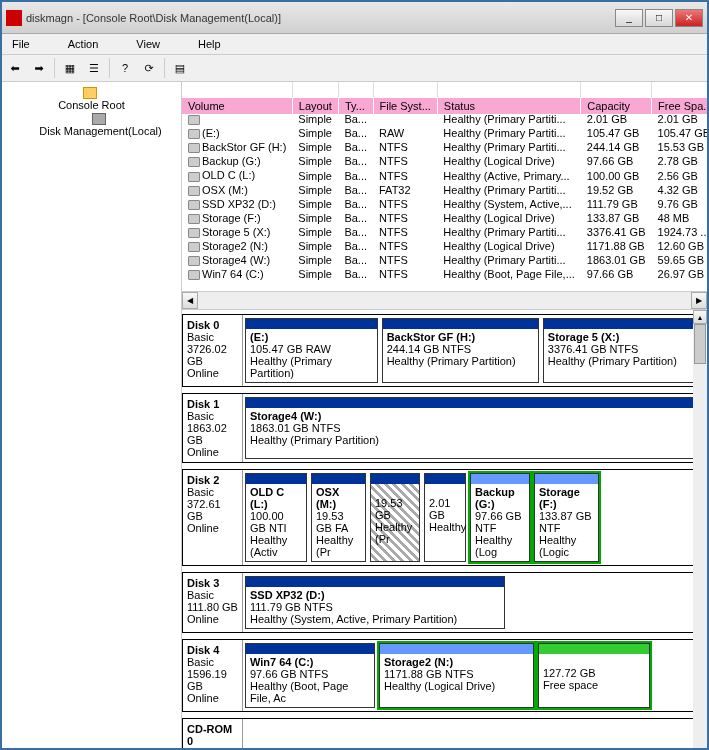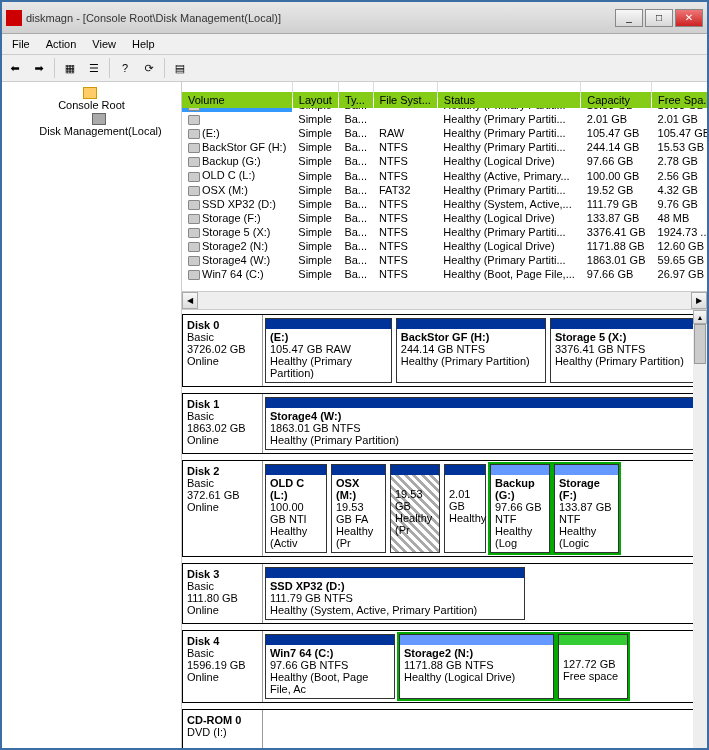--- a/index.html
+++ b/index.html
@@ -4,50 +4,50 @@
 <style>
 * { box-sizing: border-box; margin: 0; padding: 0; font-family: "Segoe UI", Tahoma, sans-serif; font-size: 11px; }
 body { background: #fff; width: 709px; height: 750px; overflow: hidden; border: 2px solid #3a6ea5; }
 .titlebar { background: linear-gradient(#e8e8e8,#d0d0d0); height: 32px; display: flex; align-items: center; padding: 0 4px; border-bottom: 1px solid #aaa; }
 .titlebar-icon { width: 16px; height: 16px; background: #c00; margin-right: 4px; }
 .titlebar-text { flex: 1; color: #333; }
 .win-btns { display: flex; gap: 2px; }
 .win-btn { width: 28px; height: 18px; background: linear-gradient(#f8f8f8,#d8d8d8); border: 1px solid #888; display: flex; align-items: center; justify-content: center; font-size: 10px; }
 .win-btn.close { background: linear-gradient(#e77,#c22); color: #fff; }
 
-.menubar { display: flex; background: #f0f0f0; border-bottom: 1px solid #ccc; padding: 2px; }
+.menubar { display: flex; background: #f0f0f0; border-bottom: 1px solid #ccc; padding: 2px; gap: 22px; }
 .menu-item { padding: 2px 8px; cursor: default; }
 
 .toolbar { display: flex; background: #f0f0f0; border-bottom: 1px solid #ccc; padding: 2px; gap: 2px; align-items: center; }
 .tool-btn { width: 22px; height: 22px; display: flex; align-items: center; justify-content: center; border: 1px solid transparent; }
 .tool-sep { width: 1px; height: 20px; background: #ccc; margin: 0 2px; }
 
 .main { display: flex; height: 694px; }
 .tree { width: 180px; border-right: 1px solid #ccc; padding: 4px; overflow: auto; }
 .tree-item { display: flex; align-items: center; padding: 1px 0; flex-direction: column; }
 .tree-icon { width: 14px; height: 12px; background: #fc6; border: 1px solid #c90; margin-right: 4px; flex-shrink: 0; }
 .tree-icon.disk { background: #aaa; border-color: #666; }
 .tree-indent { margin-left: 18px; }
 
 .right { flex: 1; display: flex; flex-direction: column; overflow: hidden; }
 
 .vol-table { overflow: auto; border-bottom: 1px solid #ccc; }
 table { border-collapse: collapse; width: 100%; }
-th { background: #84cc16; text-align: left; padding: 2px 6px; border-right: 1px solid #ddd; font-weight: normal; position: sticky; top: 10px; white-space: nowrap; font-size: 11px; }
+th { background: #f9a8d4; text-align: left; padding: 2px 6px; border-right: 1px solid #ddd; font-weight: normal; position: sticky; top: 16px; white-space: nowrap; font-size: 11px; }
 td { padding: 1px 6px; white-space: nowrap; font-size: 11px; }
 tr.sel td:first-child { background: #3399ff; }
 .vol-icon { display: inline-block; width: 12px; height: 10px; background: #ccc; border: 1px solid #888; margin-right: 2px; vertical-align: middle; border-radius: 1px; }
 
 .hscroll { height: 18px; background: #f0f0f0; border-bottom: 1px solid #ccc; display: flex; }
 .hscroll-btn { width: 16px; background: linear-gradient(#f8f8f8,#ddd); border: 1px solid #aaa; display:flex;align-items:center;justify-content:center;font-size:8px; }
 .hscroll-track { flex: 1; background: #eee; }
 
 .graphical { flex: 1; overflow-y: auto; padding: 4px 4px 4px 0; position: relative; }
 .disk-row { display: flex; margin-bottom: 6px; border: 1px solid #000; }
-.disk-label { width: 80px; padding: 4px; font-size: 10px; border-right: 1px solid #999; }
+.disk-label { width: 60px; padding: 4px; font-size: 10px; border-right: 1px solid #999; }
 .disk-label b { font-weight: bold; }
 .disk-parts { flex: 1; display: flex; position: relative; }
 .part { border: 1px solid #333; margin: 3px 2px; padding: 3px 4px; font-size: 10px; position: relative; }
 .part-hdr { height: 10px; margin: -3px -4px 2px -4px; }
 .primary { background: #003399; }
 .logical { background: #6699ff; }
 .free { background: #33cc33; }
 .hatch { background: repeating-linear-gradient(45deg,#fff,#fff 3px,#aaa 3px,#aaa 6px); }
 .ext-outline { outline: 2px solid #00aa00; outline-offset: 0; }
 
@@ -331,21 +331,21 @@
         </div>
         <div class="disk-parts">
           <div class="part" style="width:130px">
             <div class="part-hdr primary"></div>
             <b>Win7 64  (C:)</b><br><span>97.66 GB NTFS</span><br><span>Healthy (Boot, Page File, Ac</span>
           </div>
           <div class="part ext-outline" style="width:155px">
             <div class="part-hdr logical"></div>
             <b>Storage2  (N:)</b><br><span>1171.88 GB NTFS</span><br><span>Healthy (Logical Drive)</span>
           </div>
-          <div class="part ext-outline" style="width:70px">
+          <div class="part ext-outline" style="width:112px">
             <div class="part-hdr free"></div>
             <br><span>127.72 GB</span><br><span>Free space</span>
           </div>
         </div>
       </div>
 
       <div class="disk-row">
         <div class="disk-label">
           <b>CD-ROM 0</b><br><span>DVD (I:)</span><br><br><span>No Media</span>
         </div>

